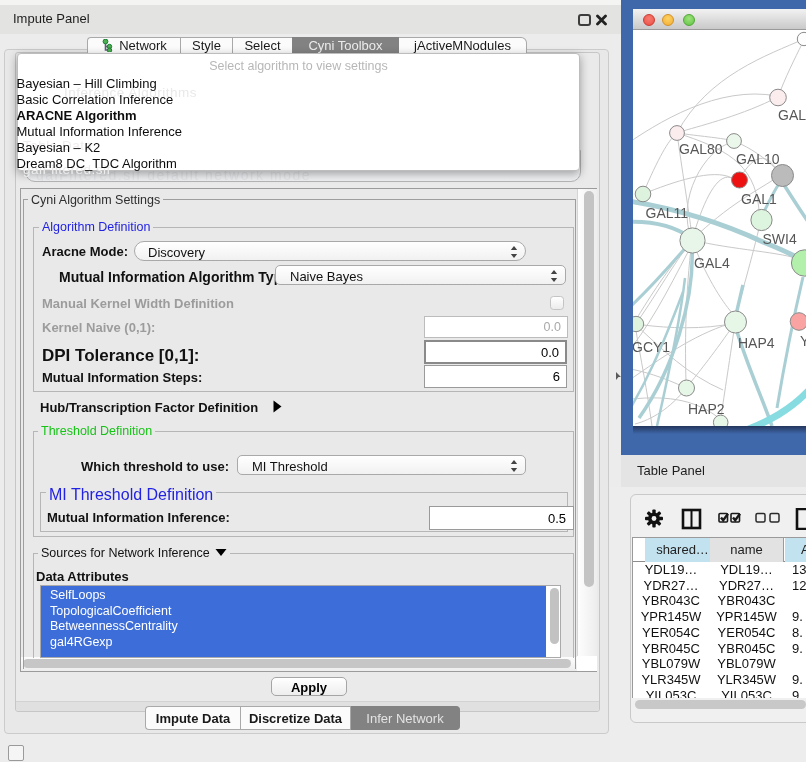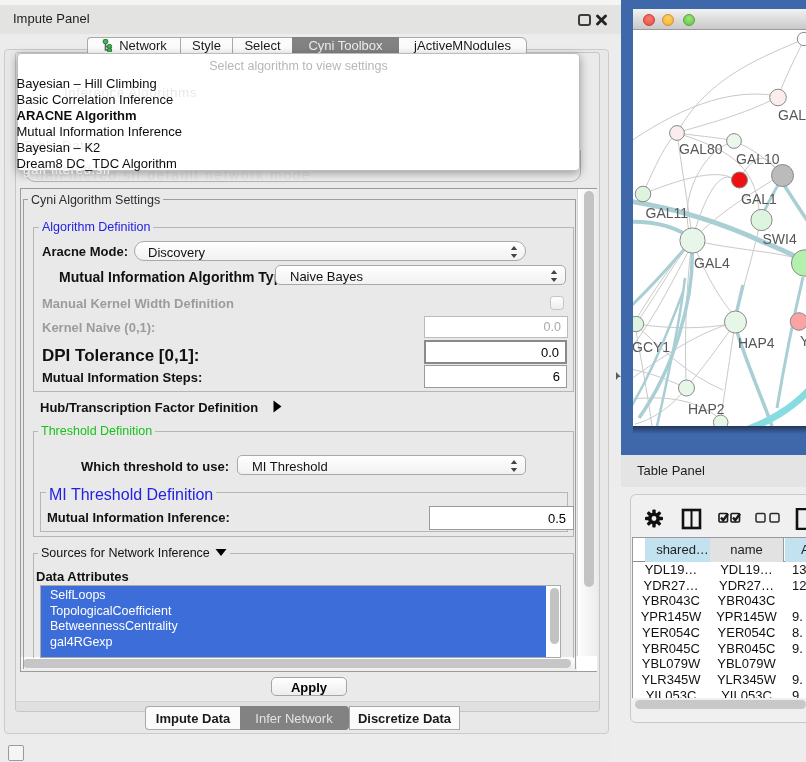--- a/index.html
+++ b/index.html
@@ -138,22 +138,22 @@
     </div>
     <div style="position:absolute;right:1px;top:2px;width:9px;height:56px;background:#c2c2c2;border-radius:5px;"></div>
   </div>
 
   <div class="abs" style="left:271px;top:677px;width:76px;height:19px;border:1px solid #a5a5a5;border-radius:5px;background:linear-gradient(#ffffff,#ededed);text-align:center;">
     <span class="b" style="font-size:13px;color:#000;line-height:17px;">Apply</span>
   </div>
 
   <div class="abs" style="left:145px;top:706px;height:24px;display:flex;font-size:13px;font-weight:bold;">
     <div style="width:95px;background:#fbfbfb;border:1px solid #a9a9a9;border-right:none;border-radius:4px 0 0 4px;display:flex;align-items:center;justify-content:center;color:#1a1a1a;">Impute Data</div>
+    <div style="width:111px;background:#fbfbfb;border:1px solid #a9a9a9;display:flex;align-items:center;justify-content:center;color:#1a1a1a;">Discretize Data</div>
     <div style="width:109px;background:#828282;border:1px solid #828282;border-left:none;border-radius:0 4px 4px 0;display:flex;align-items:center;justify-content:center;color:#e3e3e3;font-weight:normal;">Infer Network</div>
-    <div style="width:111px;background:#fbfbfb;border:1px solid #a9a9a9;display:flex;align-items:center;justify-content:center;color:#1a1a1a;">Discretize Data</div>
   </div>
 
   <div class="abs" style="left:25px;top:150px;width:556px;height:32px;border:1px solid #b5b5b5;border-radius:0 0 10px 10px;background:linear-gradient(#fafafa,#eef0f2);overflow:hidden;">
     <span style="position:absolute;left:10px;top:16px;font-size:14px;letter-spacing:1.5px;color:#e4e6e9;">galFiltered.sif default network mode</span>
   </div>
   <div class="abs" style="left:17px;top:53px;width:563px;height:118px;background:#fff;border:1px solid #bdbdbd;border-radius:4px;box-shadow:0 3px 10px rgba(0,0,0,0.35);">
     <span style="position:absolute;left:5px;top:31px;font-size:13.5px;letter-spacing:0.5px;color:#e9e9e9;margin-left:41px;">Inference Algorithms</span>
     <span style="position:absolute;left:5px;top:84px;font-size:13.5px;letter-spacing:0.5px;color:#efecec;">Table Data</span>
     <span style="position:absolute;left:5px;top:108px;font-size:13.5px;letter-spacing:0.5px;color:#ededed;">galFiltered.sif</span>
     <div style="position:absolute;left:0;top:5px;width:100%;text-align:center;font-size:12.5px;color:#b7b7b7;">Select algorithm to view settings</div>

